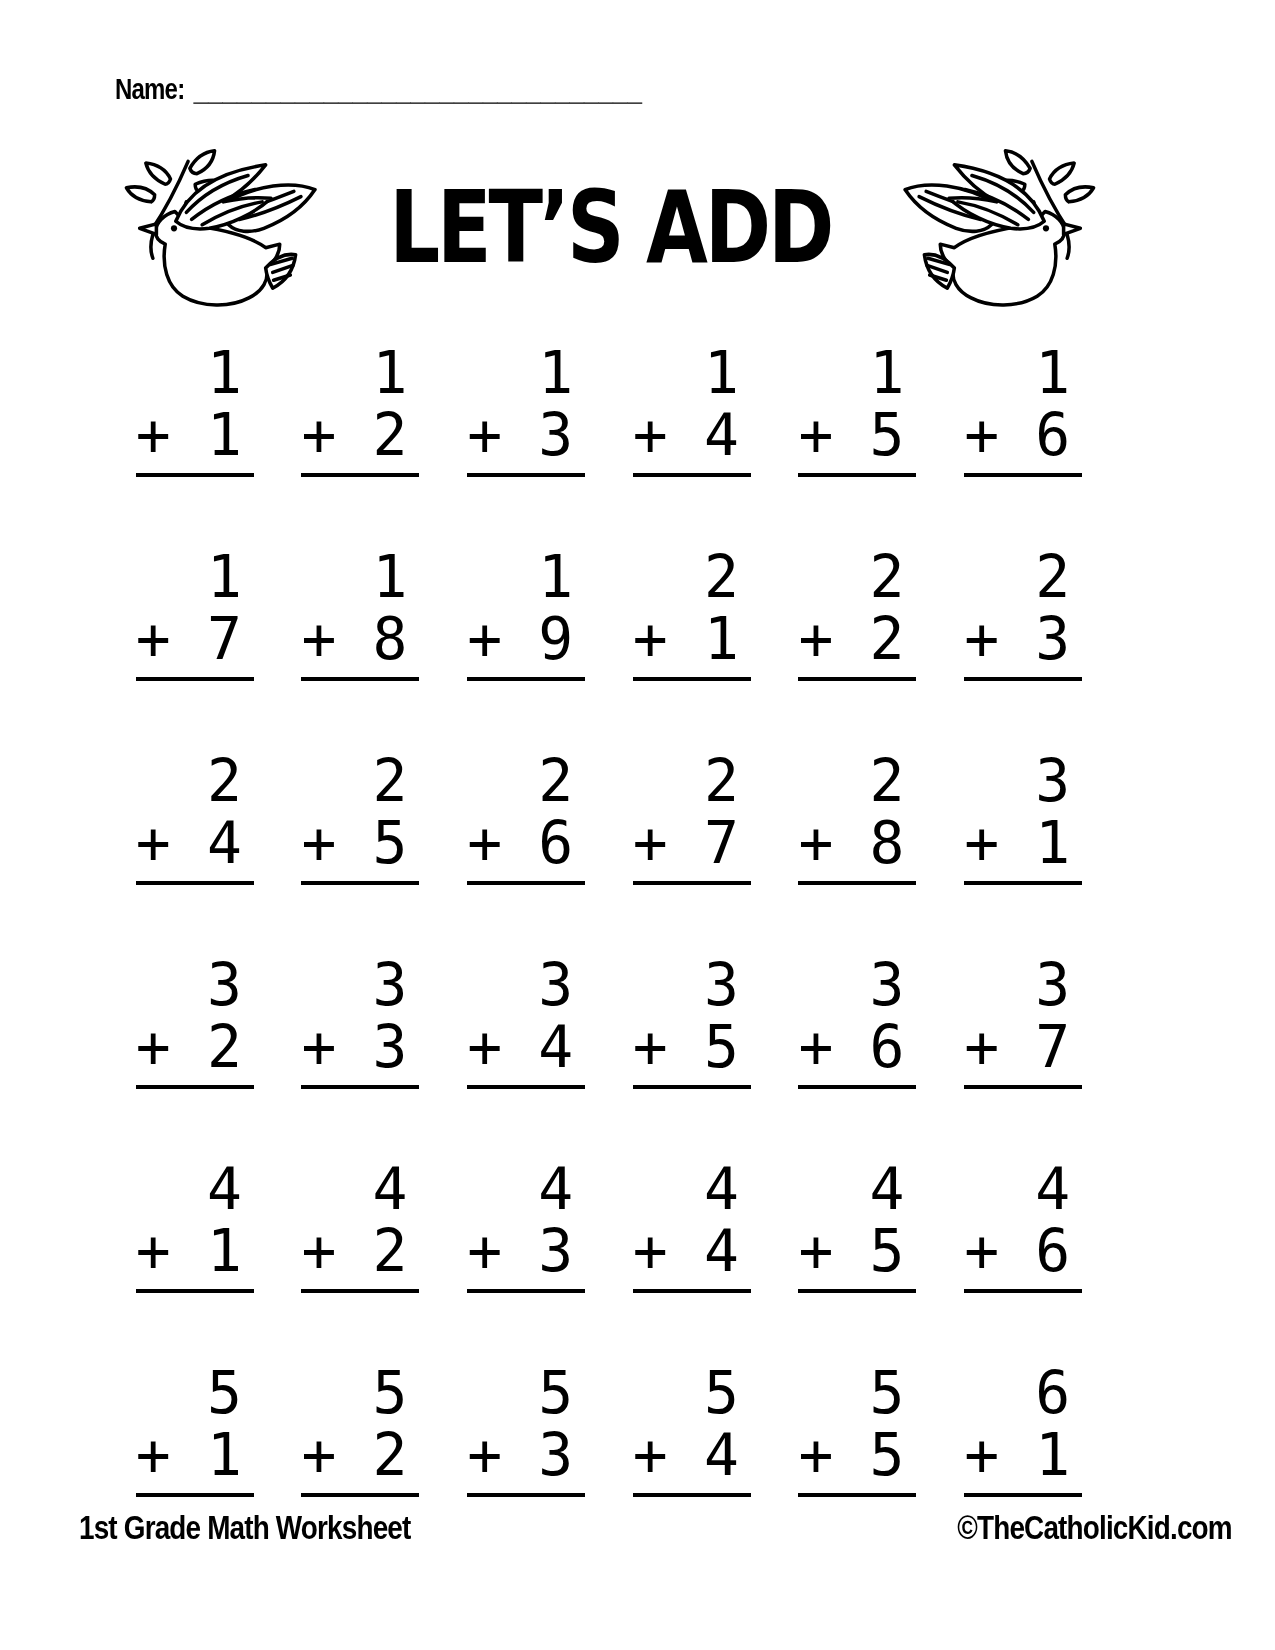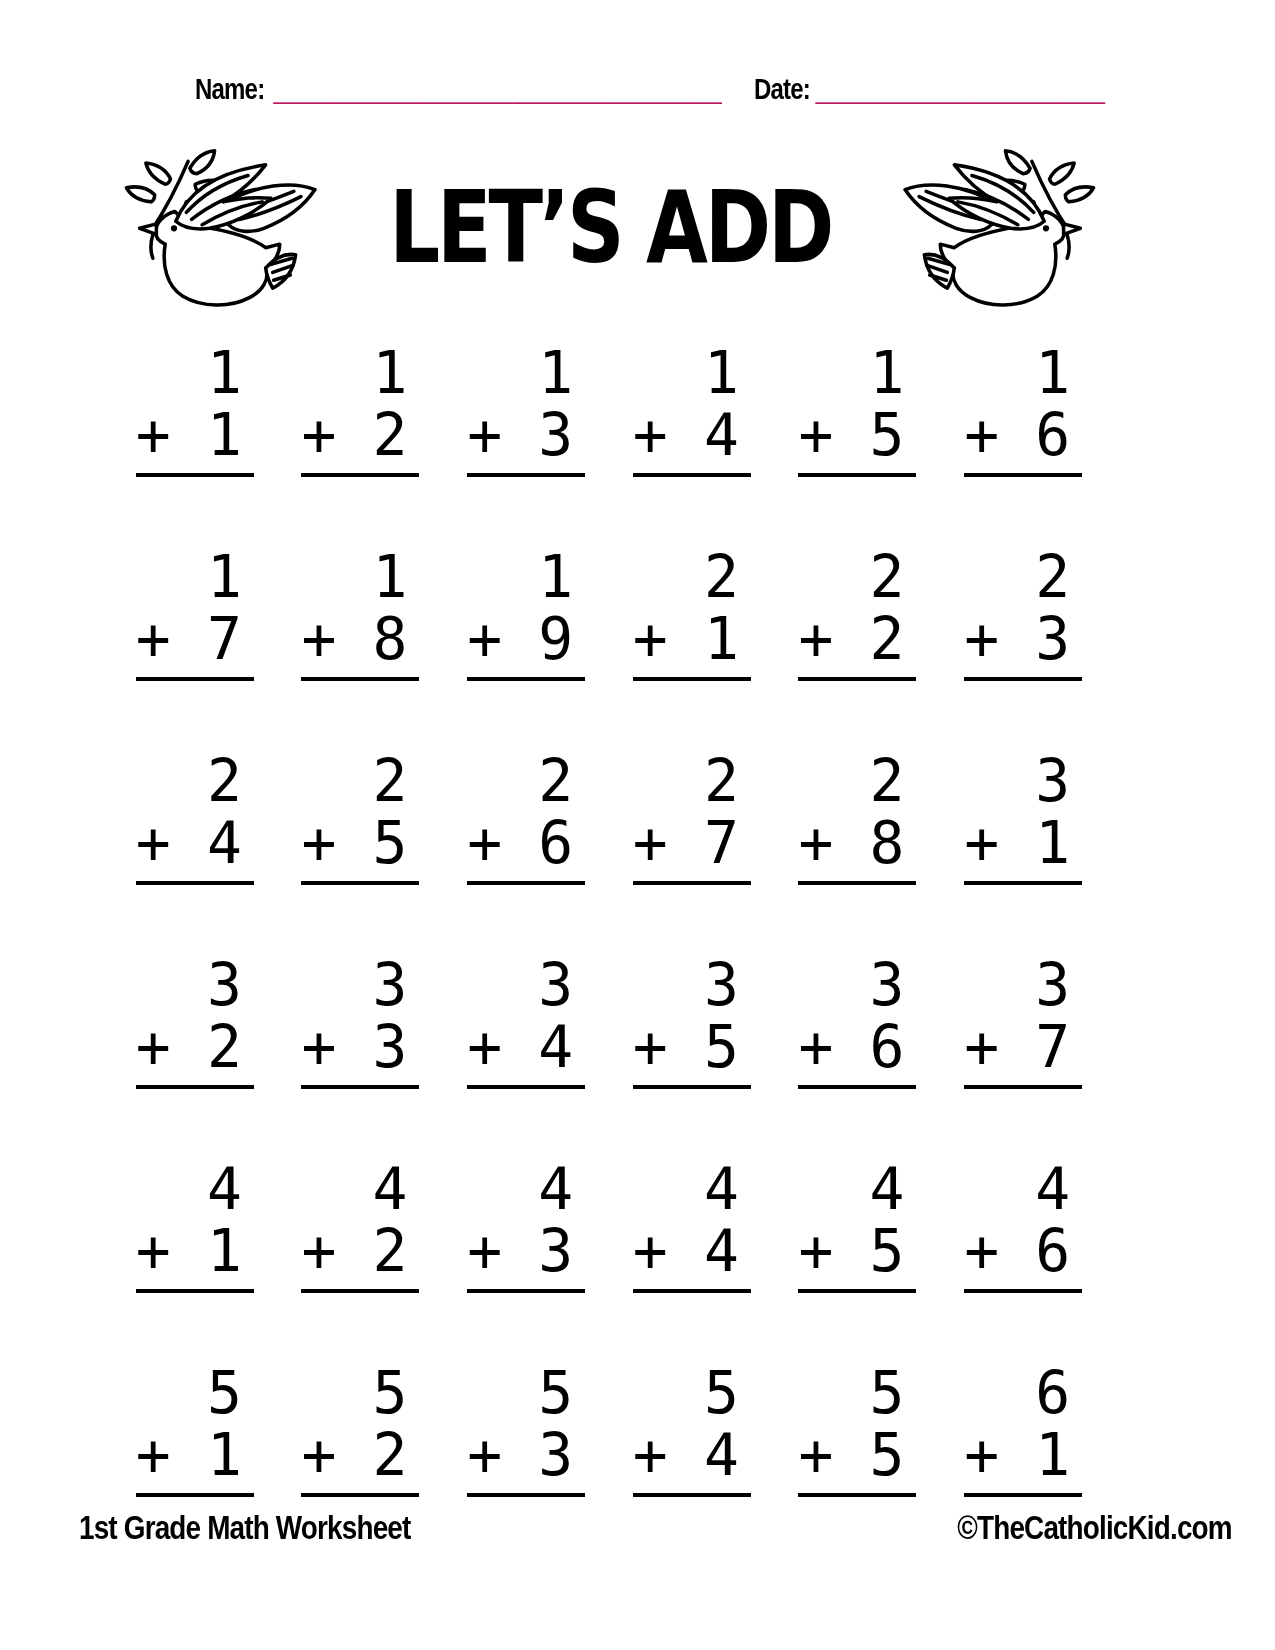--- a/index.html
+++ b/index.html
@@ -15,39 +15,38 @@
     overflow: hidden;
   }
 
   
   .header-row {
     position: absolute;
     left: 115px;
     right: 170px;
     top: 72px;
     display: flex;
-    justify-content: flex-end;
+    justify-content: flex-start;
     align-items: baseline;
-    gap: 32px;
   }
   .fill-group { display: flex; align-items: baseline; white-space: nowrap; }
   .fill-label {
     display: inline-block;
     font-weight: 700;
     font-size: 30px;
     letter-spacing: -1px;
     transform: scaleX(0.8);
     transform-origin: left bottom;
     margin-right: -8px;
   }
   .fill-line {
     font-size: 26px;
     font-weight: 400;
     letter-spacing: 0px;
-    color: #be185d;
+    color: #404040;
   }
 
   
   .title-band {
     position: absolute;
     left: 113px;
     right: 168px;
     top: 148px;
     height: 165px;
     display: flex;
@@ -127,24 +126,20 @@
 </style>
 </head>
 <body>
 
 <div class="page">
 
   <div class="header-row">
     <div class="fill-group">
       <span class="fill-label">Name:</span>
       <span class="fill-line">_______________________________</span>
-    </div>
-    <div class="fill-group">
-      <span class="fill-label">Date:</span>
-      <span class="fill-line">____________________</span>
     </div>
   </div>
 
   <div class="title-band">
     <div class="dove">
       <svg viewBox="0 0 230 185" fill="none" stroke="#000" stroke-width="4" stroke-linecap="round" stroke-linejoin="round">
 
         <path d="M30 93 C48 66 60 42 72 14"></path>
         <path d="M32 97 C29 107 29 116 32 124"></path>
         <path d="M30 60 Q10 58 2 44 Q22 40 34 52 Q34 58 30 60 Z" fill="#fff"></path>

